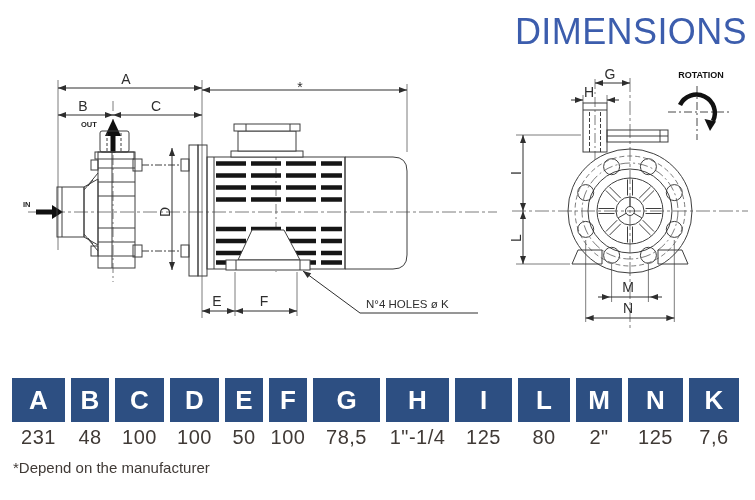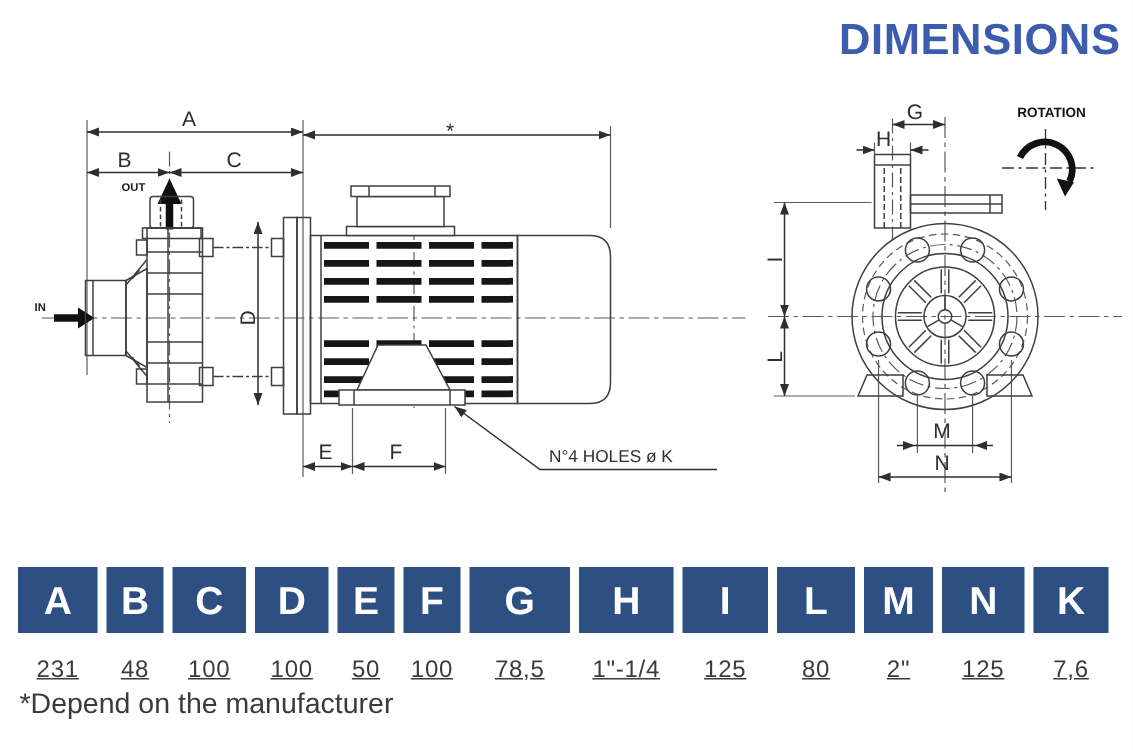--- a/index.html
+++ b/index.html
@@ -1,39 +1,39 @@
 <!DOCTYPE html>
 <html style="--accent: #3c5dad; --hdr: #2d4f82; --line: #3f3f3f;"><head>
 <meta charset="utf-8">
 <style>
   :root{
     --accent:#3c5dad; --hdr:#2d4f82; --ink:#403a36; --line:#3f3f3f;
   }
   html,body{margin:0;padding:0;background:#fff;}
   .page{position:relative;width:755px;height:500px;background:#fff;overflow:hidden;
         font-family:"Liberation Sans",sans-serif;outline:1px solid #ececec;}
-  .title{position:absolute;top:11px;right:8px;font-size:29px;font-weight:700;
+  .title{position:absolute;top:11px;right:8px;font-size:36px;font-weight:400;
          color:var(--accent);letter-spacing:.4px;}
   .drawing{position:absolute;left:0;top:0;width:755px;height:375px;}
   svg{font-family:"Liberation Sans",sans-serif;}
   .dimtxt{font-size:14px;fill:#2e2e2e;}
   .smalltxt{font-size:7.5px;font-weight:bold;fill:#1c1c1c;}
   .notetxt{font-size:11.5px;fill:#2e2e2e;}
   .rottxt{font-size:9px;fill:#111;font-weight:bold;letter-spacing:0px;}
   .dim-table{position:absolute;left:12px;top:378px;display:flex;gap:6px;}
   .col{display:flex;flex-direction:column;align-items:center;}
   .col .head{width:100%;height:44px;background:var(--hdr);color:#fff;font-weight:bold;
              font-size:26px;display:flex;align-items:center;justify-content:center;}
-  .col .val{margin-top:16px;font-size:16px;color:var(--ink);letter-spacing:.5px;white-space:nowrap;text-decoration:underline;}
+  .col .val{margin-top:4px;font-size:20px;color:var(--ink);letter-spacing:.5px;white-space:nowrap;}
   .col:nth-child(1){width:53px}.col:nth-child(2){width:38px}.col:nth-child(3){width:49px}
   .col:nth-child(4){width:49px}.col:nth-child(5){width:38px}.col:nth-child(6){width:38px}
   .col:nth-child(7){width:67px}.col:nth-child(8){width:63px}.col:nth-child(9){width:57px}
   .col:nth-child(10){width:52px}.col:nth-child(11){width:46px}.col:nth-child(12){width:55px}
   .col:nth-child(13){width:50px}
-  .footnote{position:absolute;left:13px;top:459px;font-size:19px;color:var(--ink);}
+  .footnote{position:absolute;left:13px;top:459px;font-size:15px;color:var(--ink);}
 </style>
 </head>
 <body>
 
 <div class="page">
 
   <div class="title">DIMENSIONS</div>
 
   <svg class="drawing" viewBox="0 0 755 375" width="755" height="375">
     <defs>

